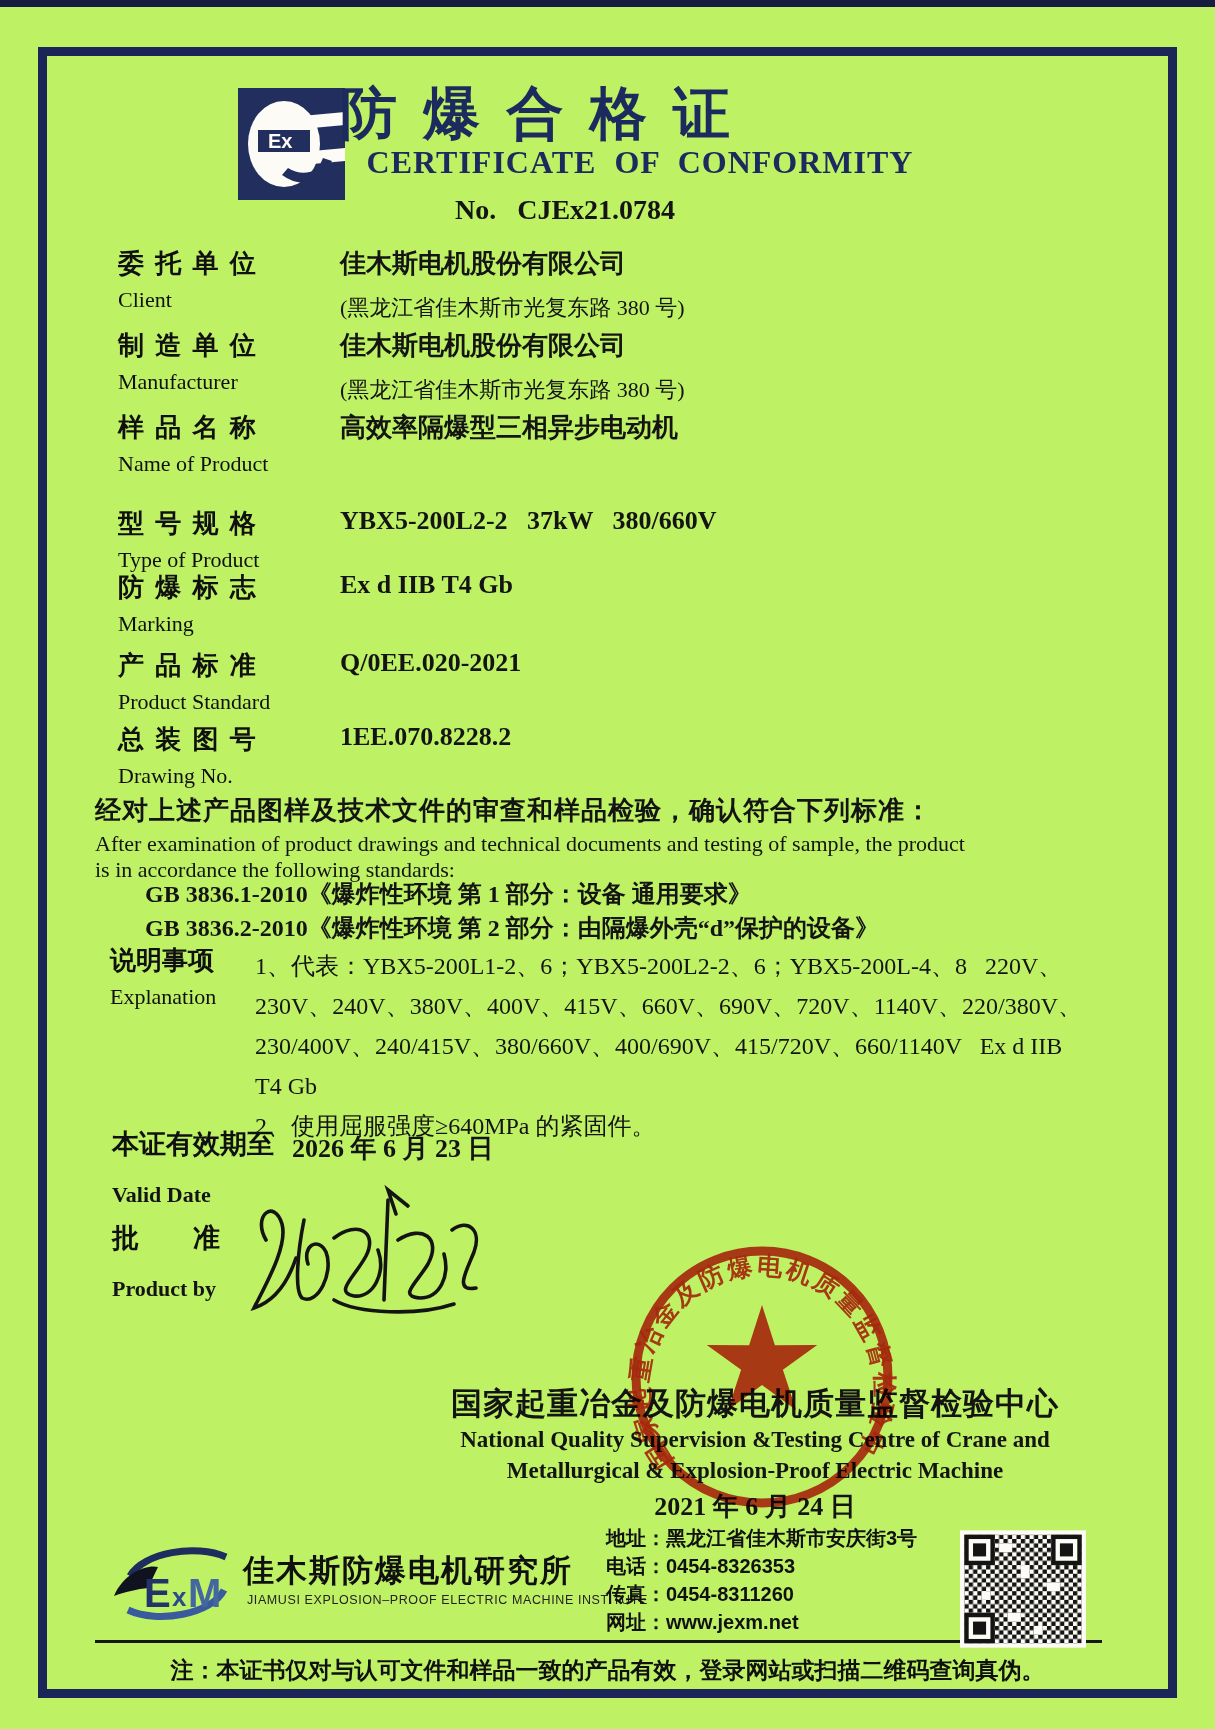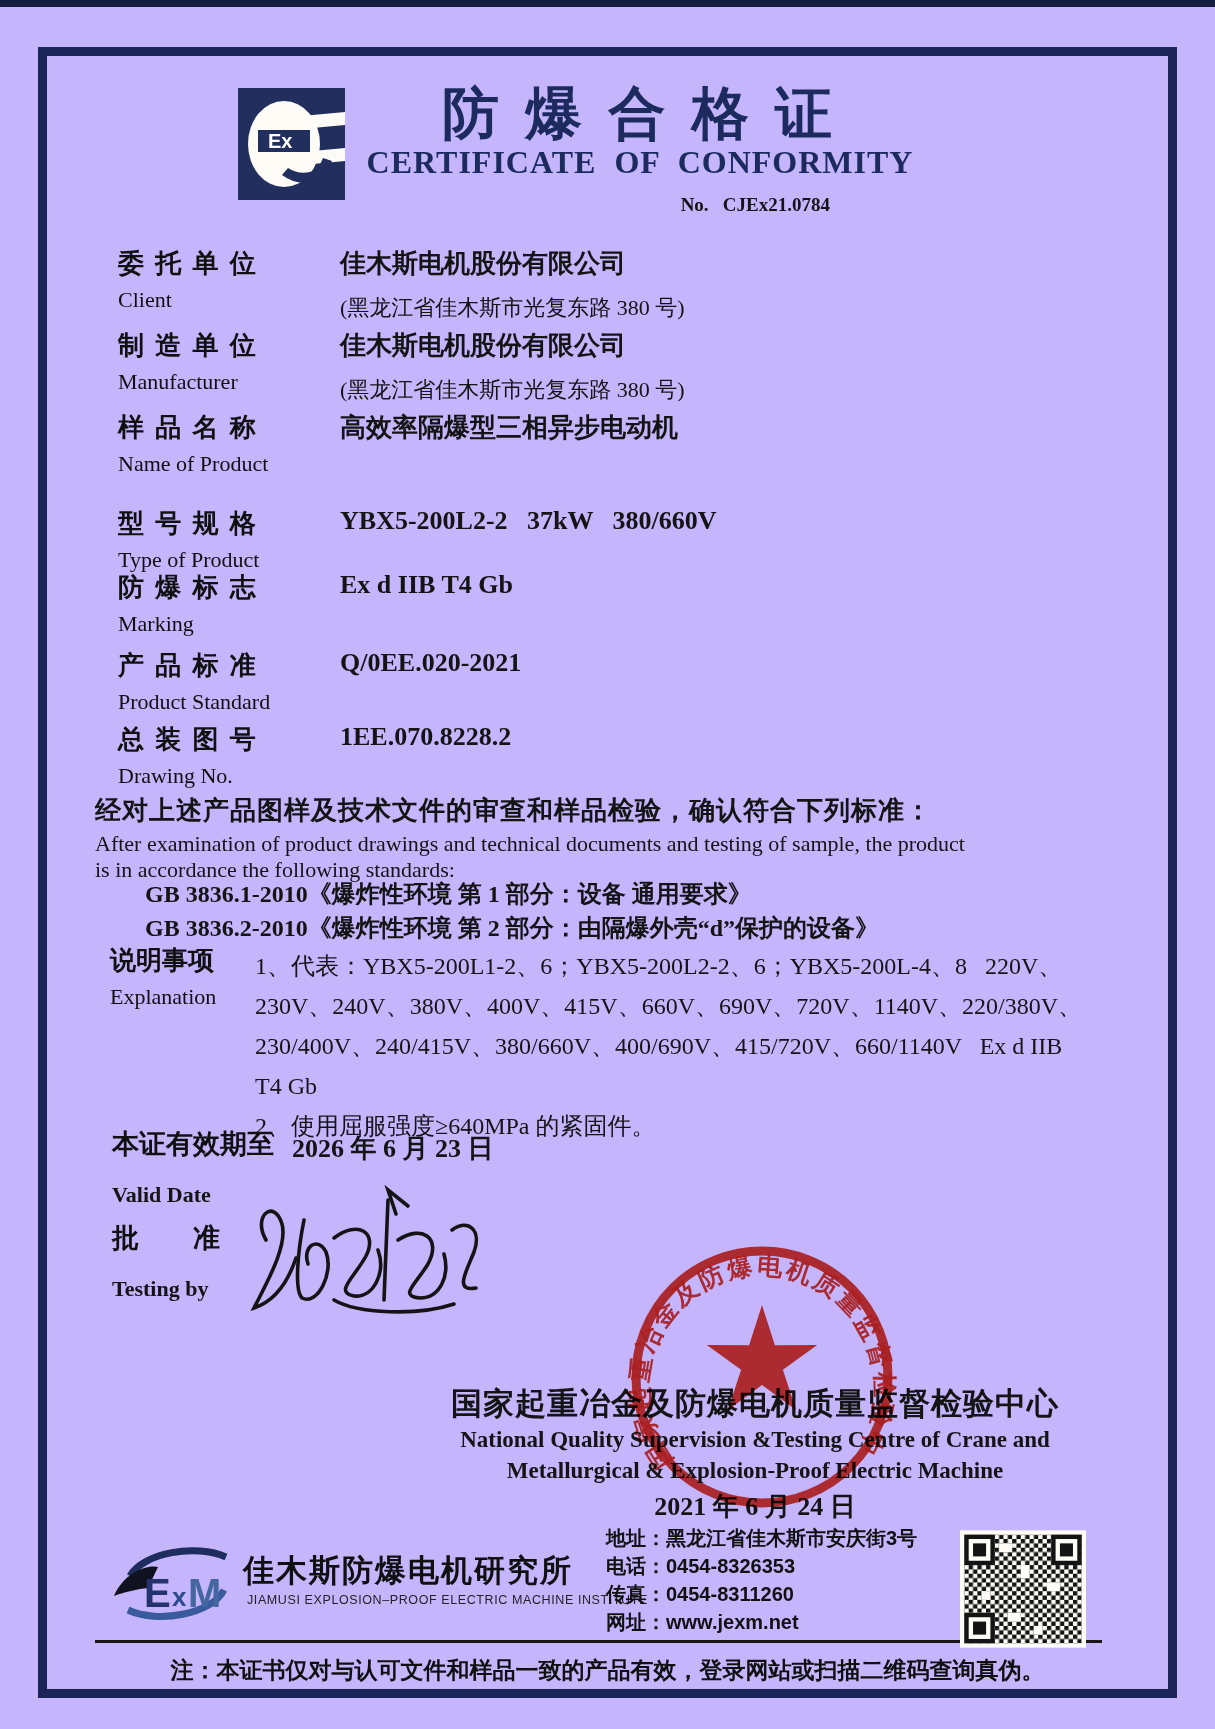--- a/index.html
+++ b/index.html
@@ -1,26 +1,26 @@
 <!DOCTYPE html>
 <html><head>
 <meta charset="utf-8">
 <style>
   html,body{margin:0;padding:0;background:#fbfaf3;}
-  .page{position:relative;width:1215px;height:1729px;background:#c4b5fd;overflow:hidden;
+  .page{position:relative;width:1215px;height:1729px;background:#bef264;overflow:hidden;
         font-family:"Liberation Serif", serif;color:#141414;}
   .abs{position:absolute;}
   .pre{white-space:pre;}
   .topstrip{left:0;top:0;width:1215px;height:7px;background:#171d3f;}
   .frame{left:38px;top:47px;width:1121px;height:1633px;border:9px solid #1b2557;}
-  .title-cn{left:340px;top:76px;width:600px;text-align:center;font-size:57px;font-weight:700;
+  .title-cn{left:340px;top:76px;width:600px;font-size:57px;font-weight:700;
             color:#1c2a5e;letter-spacing:6px;}
   .title-en{left:340px;top:144px;width:600px;text-align:center;font-size:32px;font-weight:700;
             color:#1c2a5e;letter-spacing:1px;word-spacing:9px;}
-  .certno{left:300px;top:194px;width:530px;text-align:right;font-size:19px;font-weight:600;}
+  .certno{left:300px;top:194px;width:530px;text-align:center;font-size:28px;font-weight:600;}
   .flabel-cn{font-family:"Liberation Sans",sans-serif;font-weight:700;font-size:26px;letter-spacing:2px;color:#101010;}
   .flabel-en{font-size:22px;color:#101010;margin-top:6px;}
   .fval{font-size:26px;font-weight:600;}
   .fsub{font-size:22px;margin-top:12px;}
   .field{position:absolute;left:118px;width:980px;display:flex;}
   .field .lab{width:222px;flex:none;}
   .field .val{flex:1;}
   .stmt-cn{left:95px;top:793px;width:1000px;font-family:"Liberation Sans",sans-serif;
            font-weight:700;font-size:26px;letter-spacing:1px;}
   .stmt-en{left:95px;top:831px;width:1000px;font-size:22px;line-height:26px;}
@@ -152,21 +152,21 @@
   </div>
 
   <div class="abs" style="left:112px;top:1126px;">
     <div class="vlabel">本证有效期至</div>
     <div class="vlabel-en">Valid Date</div>
   </div>
   <div class="abs pre" style="left:292px;top:1131px;font-size:26px;font-weight:600;">2026 年 6 月 23 日</div>
 
   <div class="abs" style="left:112px;top:1220px;">
     <div class="vlabel">批　　准</div>
-    <div class="vlabel-en">Testing by</div>
+    <div class="vlabel-en">Product by</div>
   </div>
   <div class="abs" style="left:238px;top:1180px;width:260px;height:160px;">
     <svg width="260" height="160" viewBox="0 0 260 160">
       <g fill="none" stroke="#141414" stroke-width="3.6" stroke-linecap="round">
         <path d="M28 60 C 14 36, 36 18, 44 44 C 50 66, 28 104, 16 128 C 40 120, 52 96, 58 78"></path>
         <path d="M66 40 C 60 70, 56 110, 64 118 C 80 126, 96 92, 88 72 C 80 56, 64 66, 70 84"></path>
         <path d="M96 58 C 120 40, 140 52, 128 76 C 116 98, 96 112, 116 116 C 136 118, 148 92, 140 70"></path>
         <path d="M150 20 L 146 120"></path>
         <path d="M158 34 L 150 10 L 170 26"></path>
         <path d="M160 60 C 184 44, 204 58, 190 84 C 178 104, 160 116, 182 118 C 202 118, 212 96, 206 74"></path>

